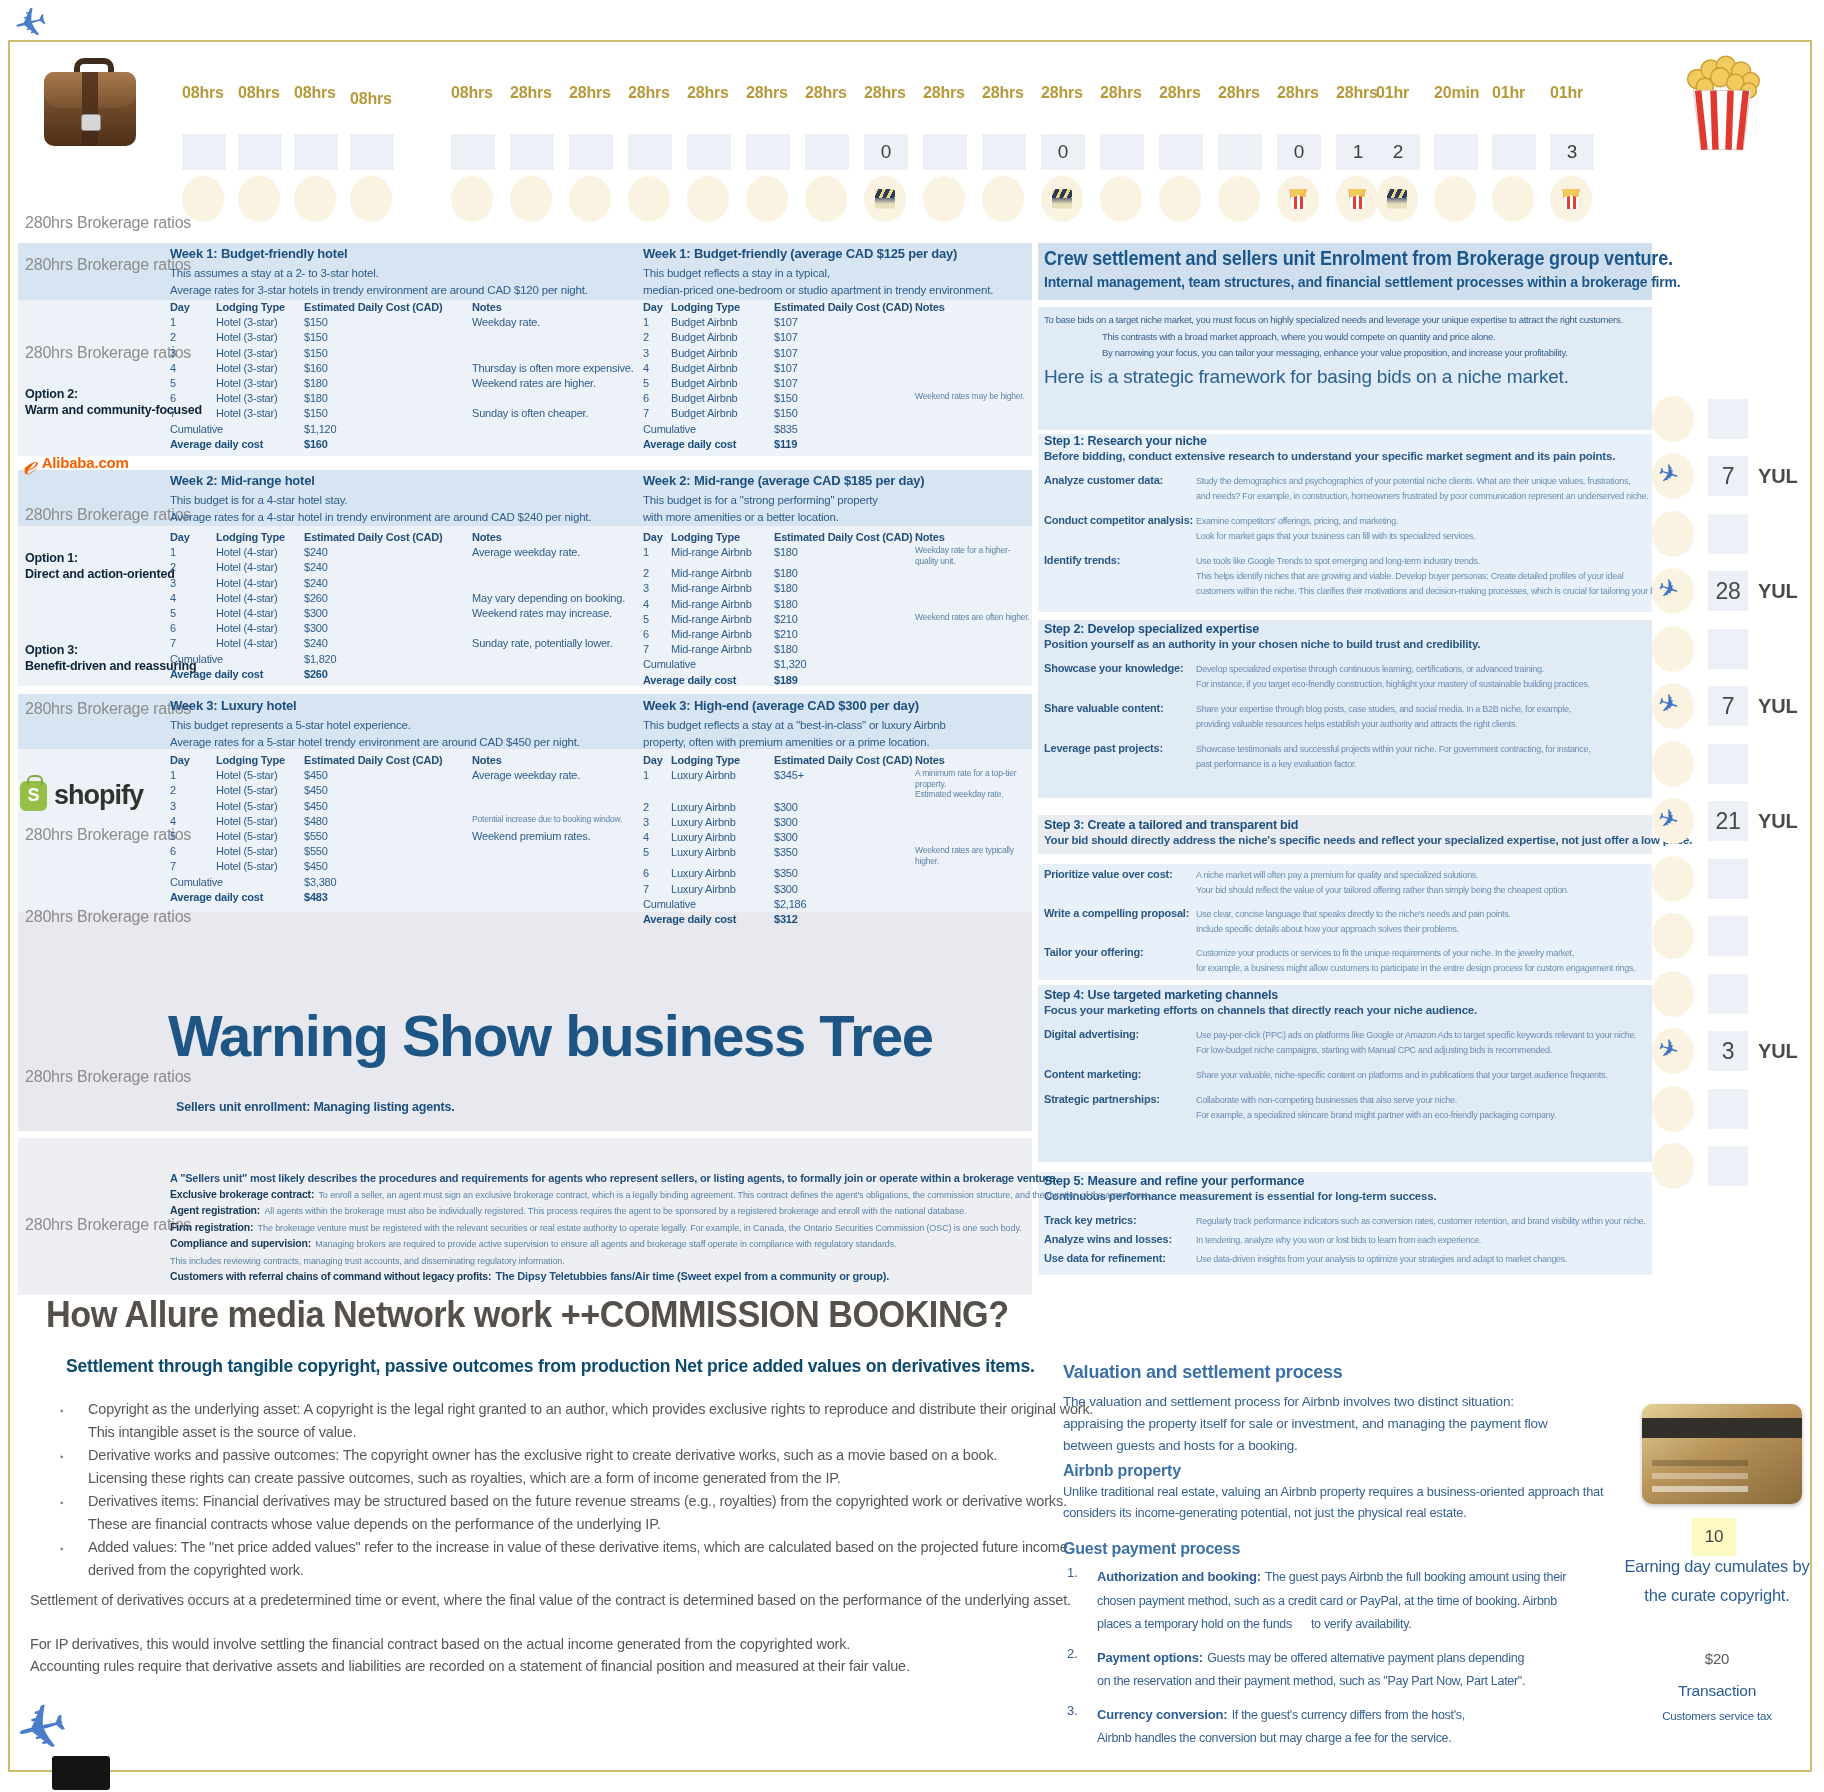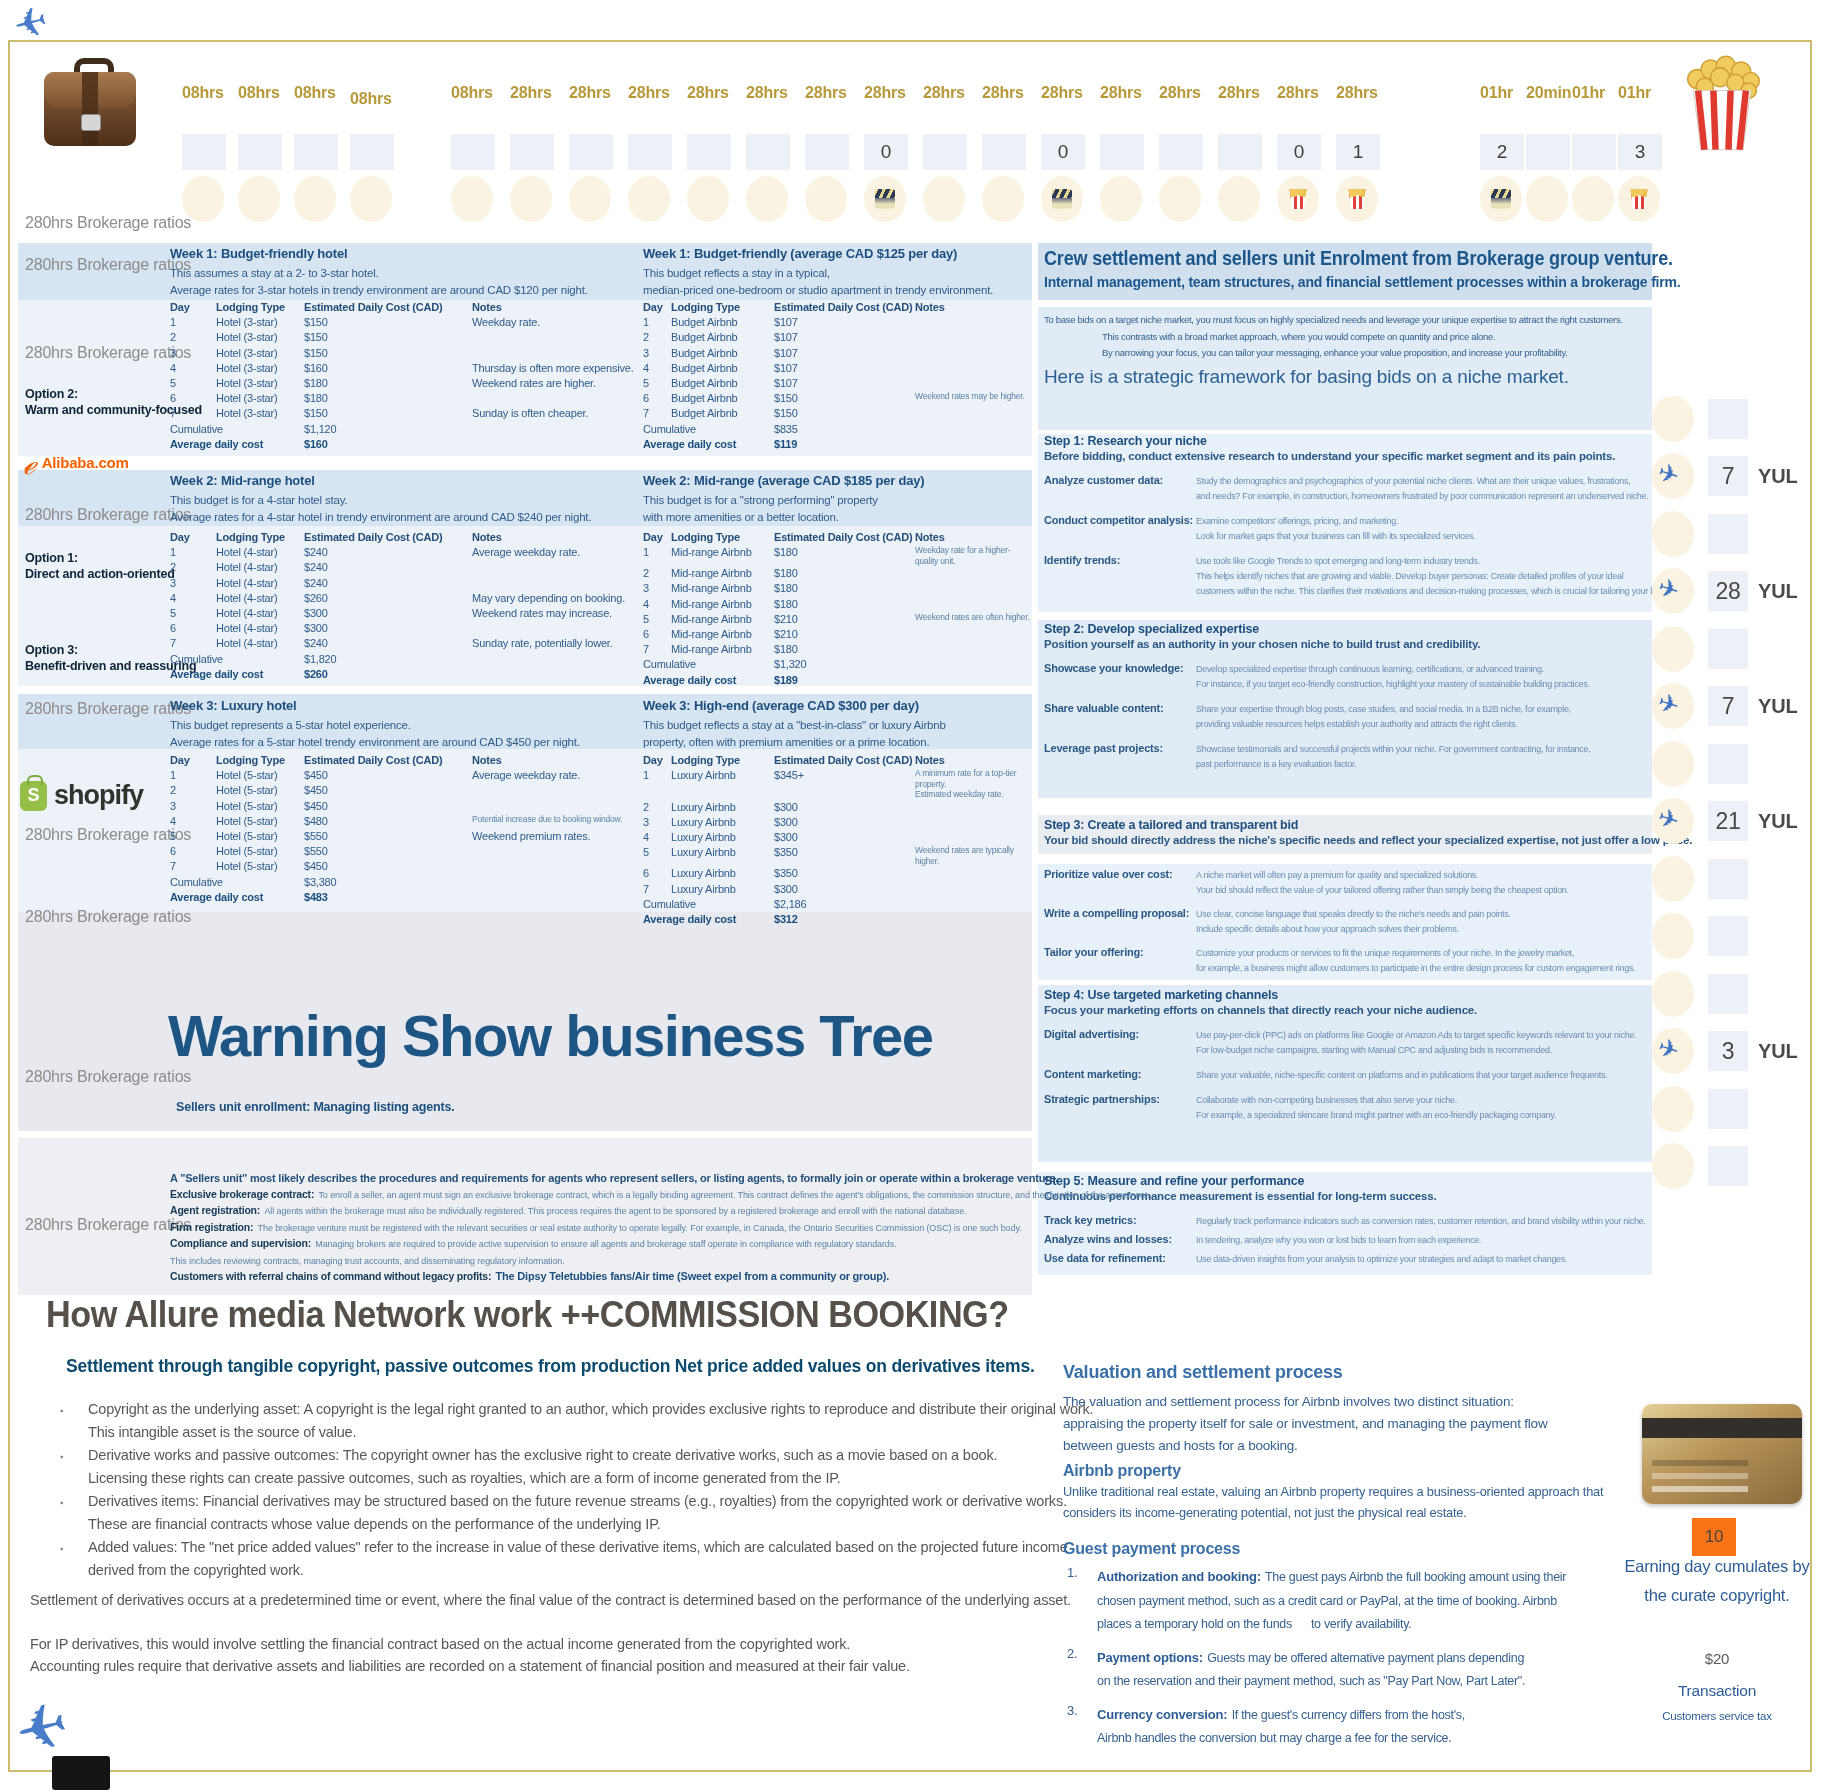--- a/index.html
+++ b/index.html
@@ -16,21 +16,21 @@
   #briefcase{position:absolute;left:44px;top:58px;width:92px;height:90px}
   .bc-handle{position:absolute;left:30px;top:0;width:28px;height:18px;border:6px solid #3f2c1c;border-bottom:none;border-radius:10px 10px 0 0}
   .bc-body{position:absolute;top:14px;width:92px;height:74px;border-radius:10px;background:linear-gradient(180deg,#9a6b42,#6b4528 55%,#4e3018)}
   .bc-flap{position:absolute;top:14px;width:92px;height:36px;border-radius:10px 10px 16px 16px;background:linear-gradient(180deg,#a87a4e,#7a5230)}
   .bc-strap{position:absolute;left:38px;top:14px;width:16px;height:74px;background:linear-gradient(180deg,#5d3b22,#442915)}
   .bc-buckle{position:absolute;left:37px;top:56px;width:18px;height:15px;background:#d6d6d6;border:1px solid #8f8f8f;border-radius:3px}
   
   .hgroup{position:absolute;top:84px;display:flex}
   #grpA{left:182px;gap:10px}
   #grpB{left:451px;gap:12px}
-  #grpC{left:1480px;}
+  #grpC{left:1376px;gap:12px}
   .hcol{display:flex;flex-direction:column;align-items:flex-start;width:47px}
   #grpA .hcol,#grpC .hcol{width:46px}
   .hlab{height:24px;font-size:16px;font-weight:700;color:#b7993a;white-space:nowrap}
   .lab-dip{transform:translateY(6px)}
   .hsq{margin-top:26px;width:44px;height:36px;background:#edf1f7;display:flex;align-items:center;justify-content:center;font-size:19px;color:#3e3e3e}
   .hcirc{margin-top:6px;width:42px;height:46px;background:#faf3e1;border-radius:50%;display:flex;align-items:center;justify-content:center}
   .cic{width:20px;height:20px;display:block}
   .ic-clapper{border-radius:3px;background-image:repeating-linear-gradient(115deg,#e8d88e 0 3px,#2b3956 3px 7px),linear-gradient(180deg,#4a5878,#e8e0b8 60%);background-size:100% 45%,100% 58%;background-position:top,bottom;background-repeat:no-repeat}
   .ic-popcorn{clip-path:polygon(8% 0,92% 0,80% 100%,20% 100%);background-image:
      radial-gradient(circle at 25% 12%,#f1c95c 0 24%,transparent 25%),
@@ -116,21 +116,21 @@
   .gitems{margin-top:6px}
   .gitem{display:flex;margin-bottom:10px}
   .gnum{width:30px;min-width:30px;font-size:13px;color:#36618f;padding-left:4px}
   .glb{font-size:13px;font-weight:700;color:#2d5d95}
   .gtx{font-size:12.5px;letter-spacing:-0.3px;color:#36618f;white-space:pre-line}
   .gbody{line-height:21.5px}
   
   #card{position:absolute;left:1642px;top:1404px;width:160px;height:100px;border-radius:10px;background:linear-gradient(150deg,#e3cf96,#b8945a 45%,#8a6a3a);box-shadow:0 2px 4px rgba(0,0,0,.25)}
   #card::before{content:"";position:absolute;top:14px;left:0;right:0;height:20px;background:#33302b}
   #card::after{content:"";position:absolute;left:10px;bottom:12px;width:96px;height:6px;background:rgba(255,255,255,.55);box-shadow:0 -13px 0 rgba(255,255,255,.35),0 -26px 0 rgba(60,50,30,.3)}
-  #ten-box{position:absolute;left:1692px;top:1518px;width:44px;height:38px;background:#f97316;display:flex;align-items:center;justify-content:center;font-size:17px;color:#454545}
+  #ten-box{position:absolute;left:1692px;top:1518px;width:44px;height:38px;background:#fef9c3;display:flex;align-items:center;justify-content:center;font-size:17px;color:#454545}
   .earn{position:absolute;left:1600px;width:234px;text-align:center}
   #earn-line{top:1552px;font-size:16.5px;line-height:29px;color:#2d5d95}
   #earn-amt{top:1650px;font-size:15px;color:#5a5a5a}
   #earn-tr{top:1682px;font-size:15.5px;color:#2d5d95}
   #earn-tax{top:1710px;font-size:11.5px;color:#2d5d95}
 </style>
 </head>
 <body>
 
 <div id="frame"></div>

